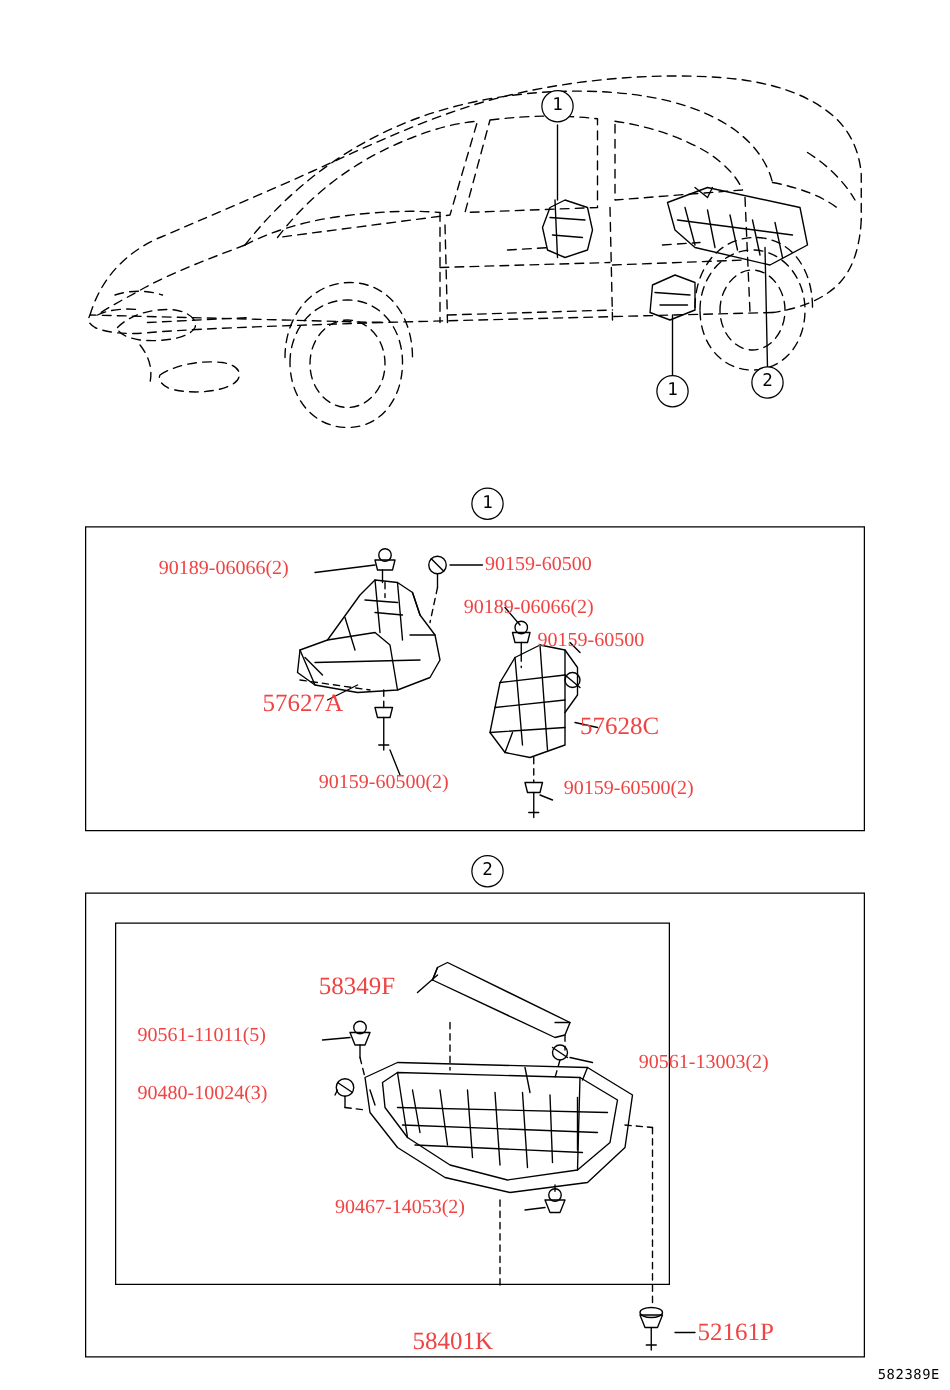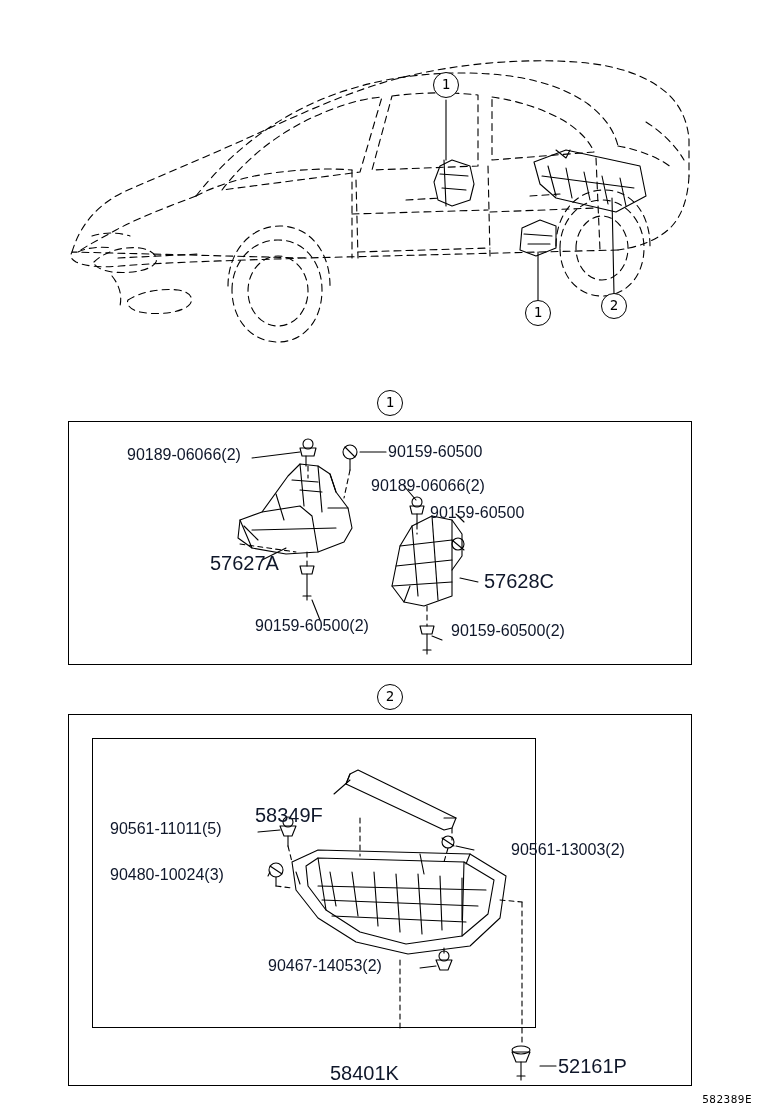--- a/index.html
+++ b/index.html
@@ -23,25 +23,25 @@
   }
   svg.layer {
     position: absolute;
     left: 0; top: 0;
     width: 760px;
     height: 1112px;
     pointer-events: none;
   }
   .lbl {
     position: absolute;
-    font-family: Liberation Sans, sans-serif;
+    font-family: Liberation Serif, serif;
     font-size: 16px;
     letter-spacing: 0px;
     white-space: nowrap;
-    color: #0f172a;
+    color: #ef4444;
   }
   .lbl.big {
     font-size: 20px;
   }
   .callout {
     position: absolute;
     width: 26px;
     height: 26px;
     border: 1.4px solid #000;
     border-radius: 50%;
@@ -326,25 +326,25 @@
 
   <div class="panel" style="left:68px; top:421px; width:624px; height:244px;"></div>
   <div class="panel" style="left:68px; top:714px; width:624px; height:372px;"></div>
   <div class="innerbox" style="left:92px; top:738px; width:444px; height:290px;"></div>
 
   <div class="lbl" style="left:127px; top:446px;">90189-06066(2)</div>
   <div class="lbl" style="left:388px; top:443px;">90159-60500</div>
   <div class="lbl" style="left:371px; top:477px;">90189-06066(2)</div>
   <div class="lbl" style="left:430px; top:504px;">90159-60500</div>
   <div class="lbl big" style="left:210px; top:552px;">57627A</div>
-  <div class="lbl big" style="left:484px; top:570px;">57628C</div>
+  <div class="lbl big" style="left:464px; top:570px;">57628C</div>
   <div class="lbl" style="left:255px; top:617px;">90159-60500(2)</div>
   <div class="lbl" style="left:451px; top:622px;">90159-60500(2)</div>
 
-  <div class="lbl big" style="left:255px; top:804px;text-align:right;">58349F</div>
+  <div class="lbl big" style="left:255px; top:778px;text-align:right;">58349F</div>
   <div class="lbl" style="left:110px; top:820px;">90561-11011(5)</div>
   <div class="lbl" style="left:478px; top:841px;margin-left:33px;">90561-13003(2)</div>
   <div class="lbl" style="left:110px; top:866px;">90480-10024(3)</div>
   <div class="lbl" style="left:268px; top:957px;">90467-14053(2)</div>
   <div class="lbl big" style="left:330px; top:1038px;margin-top:24px;">58401K</div>
   <div class="lbl big" style="left:558px; top:1055px;">52161P</div>
 
   <div class="corner-code">582389E</div>
 
 </div>

